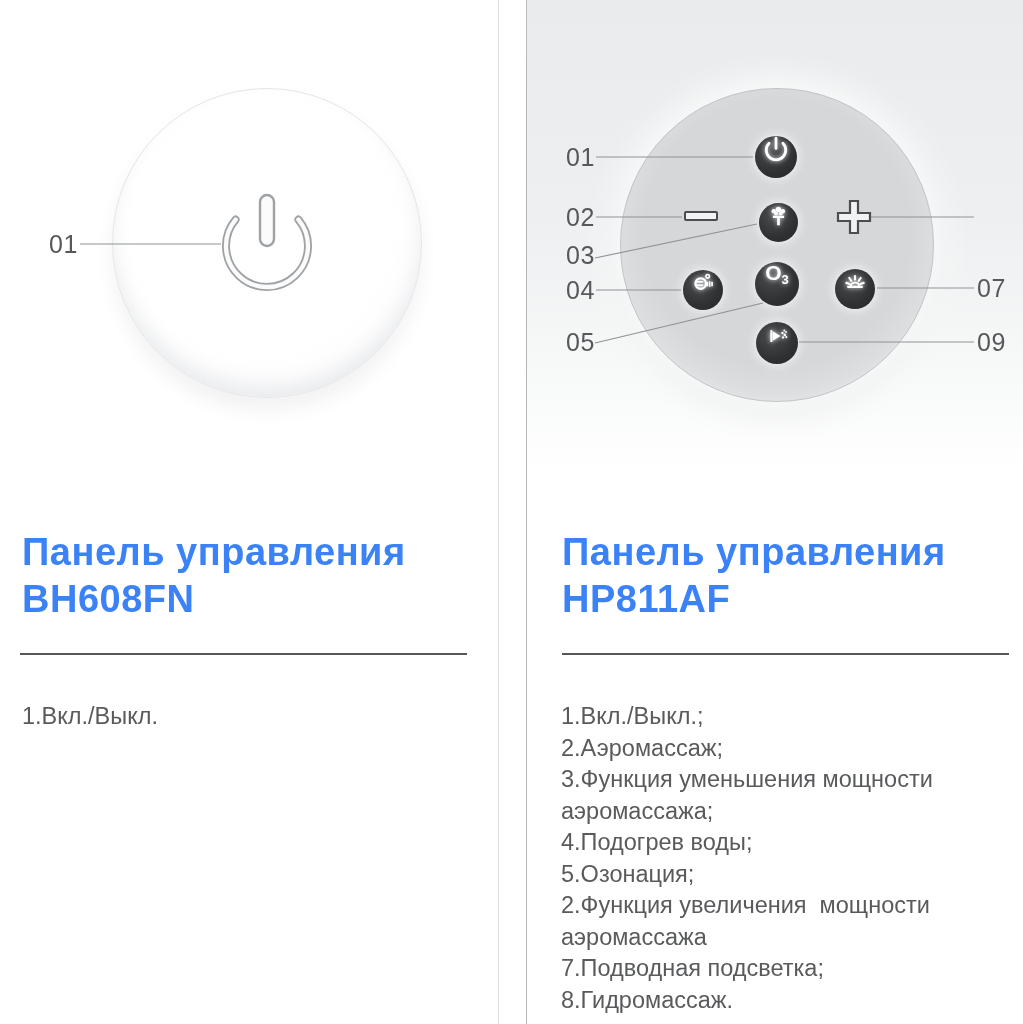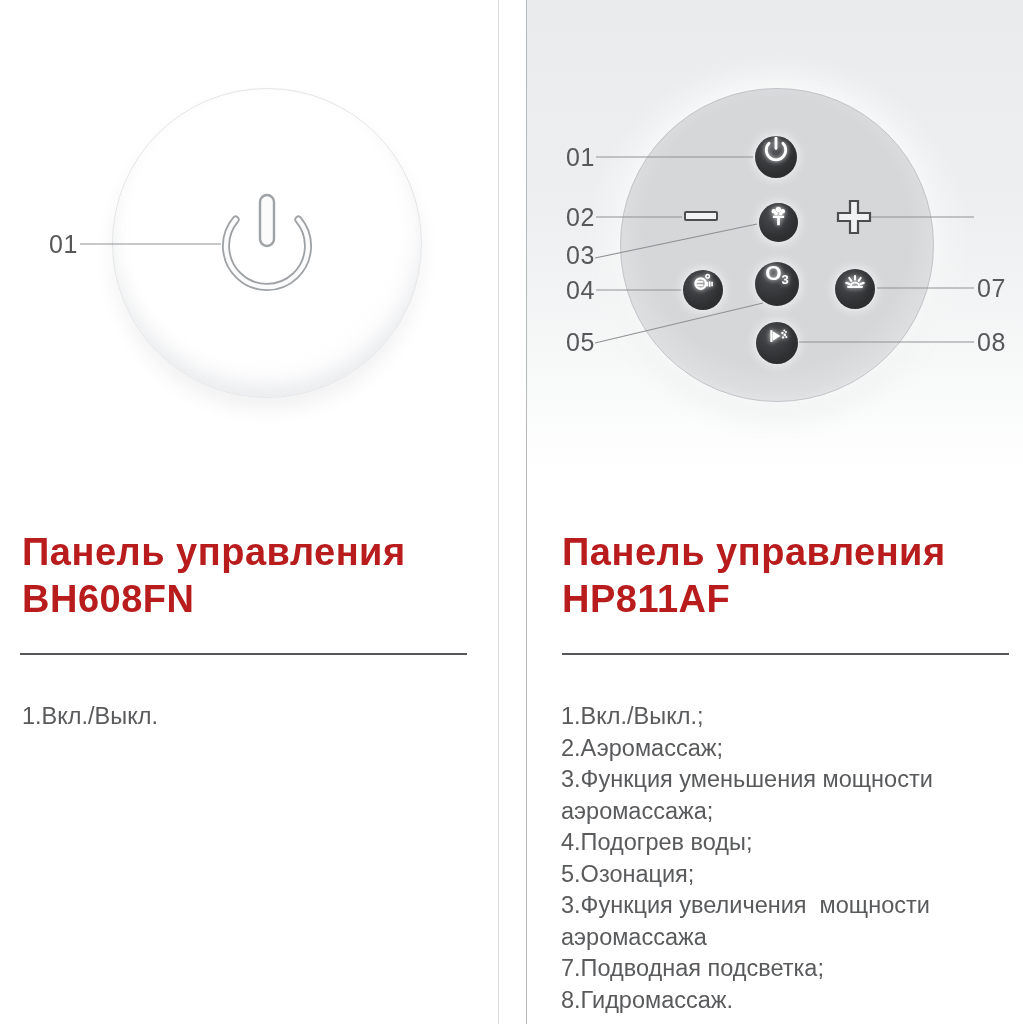--- a/index.html
+++ b/index.html
@@ -65,21 +65,21 @@
     position:absolute; font-size:25px; color:#57585a; letter-spacing:.5px;
     line-height:22px;
   }
   #connectors { position:absolute; left:0; top:0; pointer-events:none; }
 
   
   .power-glyph-left { position:absolute; left:212px; top:188px; }
 
   
   .title {
-    position:absolute; font-size:38px; font-weight:700; color:#b91c1c;
+    position:absolute; font-size:38px; font-weight:700; color:#3b82f6;
     line-height:47px; letter-spacing:.5px; white-space:nowrap;
   }
   .title.left-t  { left:22px;  top:529px; }
   .title.right-t { left:562px; top:529px; }
   .hdivider { position:absolute; top:653px; height:2px; background:#56575a; }
   .hdivider.left-d  { left:20px;  width:447px; }
   .hdivider.right-d { left:562px; width:447px; }
 
   .features { position:absolute; top:701px; font-size:23.5px; color:#595a5c; line-height:31.5px; }
   .features.left-f  { left:22px;  width:460px; }
@@ -174,21 +174,21 @@
     </svg>
   </div>
 
   <div class="lab" style="left:566px; top:146px;">01</div>
   <div class="lab" style="left:566px; top:206px;">02</div>
   <div class="lab" style="left:566px; top:244px;">03</div>
   <div class="lab" style="left:566px; top:279px;">04</div>
   <div class="lab" style="left:566px; top:331px;">05</div>
   <div class="lab" style="left:977px; top:206px;margin-left:48px;">06</div>
   <div class="lab" style="left:977px; top:277px;">07</div>
-  <div class="lab" style="left:977px; top:331px;">08</div>
+  <div class="lab" style="left:977px; top:331px;">09</div>
 
   <svg id="connectors" width="1023" height="1024">
     <g stroke="#8f9193" stroke-width="1.1">
       <line x1="80" y1="244" x2="221" y2="244"></line>
       <line x1="596" y1="157" x2="753" y2="157"></line>
       <line x1="596" y1="217" x2="682" y2="217"></line>
       <line x1="595" y1="258" x2="757" y2="224"></line>
       <line x1="596" y1="290" x2="681" y2="290"></line>
       <line x1="595" y1="343" x2="763" y2="303"></line>
       <line x1="871" y1="217" x2="974" y2="217"></line>
@@ -210,18 +210,18 @@
     <div>Панель управления</div>
     <div>HP811AF</div>
   </div>
   <div class="hdivider right-d"></div>
   <div class="features right-f">
     <div class="feat">1.Вкл./Выкл.;</div>
     <div class="feat">2.Аэромассаж;</div>
     <div class="feat">3.Функция уменьшения мощности аэромассажа;</div>
     <div class="feat">4.Подогрев воды;</div>
     <div class="feat">5.Озонация;</div>
-    <div class="feat">3.Функция увеличения  мощности аэромассажа</div>
+    <div class="feat">2.Функция увеличения  мощности аэромассажа</div>
     <div class="feat">7.Подводная подсветка;</div>
     <div class="feat">8.Гидромассаж.</div>
   </div>
 
 </div>
 
 </body></html>

